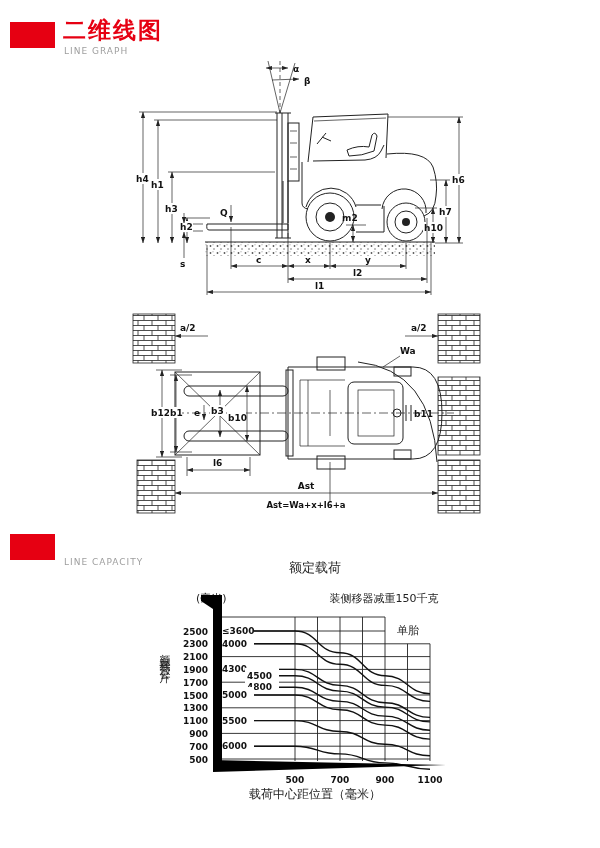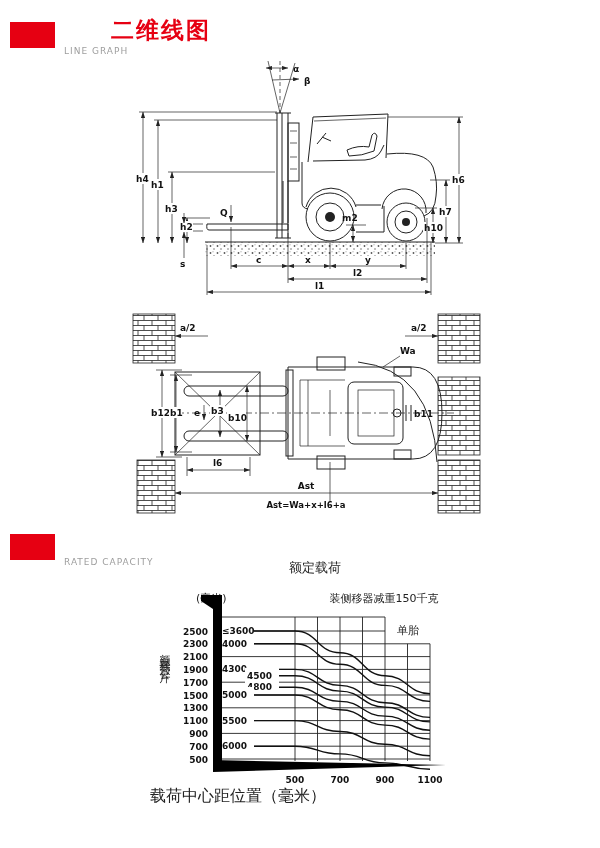--- a/index.html
+++ b/index.html
@@ -8,22 +8,22 @@
   .hdr-block{position:absolute;left:10px;width:45px;height:26px;background:var(--accent,#e60012);}
   .hdr-title{position:absolute;left:63px;font-size:23px;font-weight:bold;color:var(--accent,#e60012);letter-spacing:2px;line-height:1.15;}
   .hdr-sub{position:absolute;left:64px;font-size:9px;color:#9e9e9e;letter-spacing:1px;}
   svg{position:absolute;overflow:visible;}
   .dim{stroke:#222;stroke-width:1;fill:none;}
   .thin{stroke:#222;stroke-width:0.7;fill:none;}
   .lbl{font-size:9px;font-weight:bold;fill:#111;}
   .lblbg{fill:#fff;}
   .chart-title{position:absolute;left:150px;top:559px;width:330px;text-align:center;
                font-size:13px;color:#222;}
-  .chart-xlabel{position:absolute;left:150px;top:786px;width:330px;
-               font-size:16px;color:#222;}
+  .chart-xlabel{position:absolute;left:150px;top:786px;width:330px;text-align:center;
+               font-size:12px;color:#222;}
   .chart-ylabel{position:absolute;left:156px;top:645px;writing-mode:vertical-rl;
                text-orientation:upright;font-size:11px;color:#222;letter-spacing:3px;}
   .cn{font-size:11px;fill:#222;font-weight:normal;}
 </style>
 </head>
 <body>
 
 <div class="page">
 
   <svg width="0" height="0">
@@ -40,21 +40,21 @@
         <circle cx="4" cy="0.8" r="0.5" fill="#777"></circle>
       </pattern>
       <pattern id="brick" width="14" height="10" patternUnits="userSpaceOnUse">
         <path d="M0,0.5 H14 M0,5.5 H14" stroke="#222" stroke-width="0.8" fill="none"></path>
         <path d="M4,0.5 V5.5 M10,5.5 V10" stroke="#222" stroke-width="0.8" fill="none"></path>
       </pattern>
     </defs>
   </svg>
 
   <div class="hdr-block" style="top:22px;"></div>
-  <div class="hdr-title" style="top:17px;margin-left:48px;">二维线图</div>
+  <div class="hdr-title" style="top:17px;">二维线图</div>
   <div class="hdr-sub" style="top:46px;">LINE GRAPH</div>
 
   <svg style="left:125px;top:55px;" width="360" height="255" viewBox="0 0 360 255">
 
     <path class="thin" stroke-dasharray="4,3" d="M155,6 V58"></path>
     <path class="thin" d="M143,6 L155,58 M170,8 L155,58"></path>
     <line class="thin" x1="141" y1="13" x2="163" y2="13" marker-start="url(#as)" marker-end="url(#ae)"></line>
     <line class="thin" x1="147" y1="25" x2="174" y2="24" marker-end="url(#ae)"></line>
     <text class="lbl" x="168" y="17">α</text>
     <text class="lbl" x="179" y="29">β</text>
@@ -182,21 +182,21 @@
 
     <path class="thin" d="M67,147 V166 M130,147 V166 M210,152 V193" stroke-dasharray="none"></path>
     <line class="thin" x1="67" y1="160" x2="130" y2="160" marker-start="url(#as)" marker-end="url(#ae)"></line>
     <text class="lbl" x="93" y="156">l6</text>
     <line class="thin" x1="55" y1="183" x2="318" y2="183" marker-start="url(#as)" marker-end="url(#ae)"></line>
     <text class="lbl" x="186" y="179" text-anchor="middle">Ast</text>
     <text class="lbl" x="186" y="198" text-anchor="middle" style="font-size:8.5px">Ast=Wa+x+l6+a</text>
   </svg>
 
   <div class="hdr-block" style="top:534px;"></div>
-  <div class="hdr-sub" style="top:557px;">RATED CAPACITY</div>
+  <div class="hdr-sub" style="top:557px;">LINE CAPACITY</div>
 
   <div class="chart-title">额定载荷</div>
   <div class="chart-ylabel">额定载荷（公斤）</div>
   <div class="chart-xlabel">载荷中心距位置（毫米）</div>
 
   <svg id="chart-svg" style="left:150px;top:576px;" width="330" height="220" viewBox="0 0 330 220">
     <text class="cn" x="46" y="26">(毫米)</text>
     <text class="cn" x="234" y="26" text-anchor="middle">装侧移器减重150千克</text>
     <text class="cn" x="258" y="58" text-anchor="middle">单胎</text>
     <g id="chart-grid">

